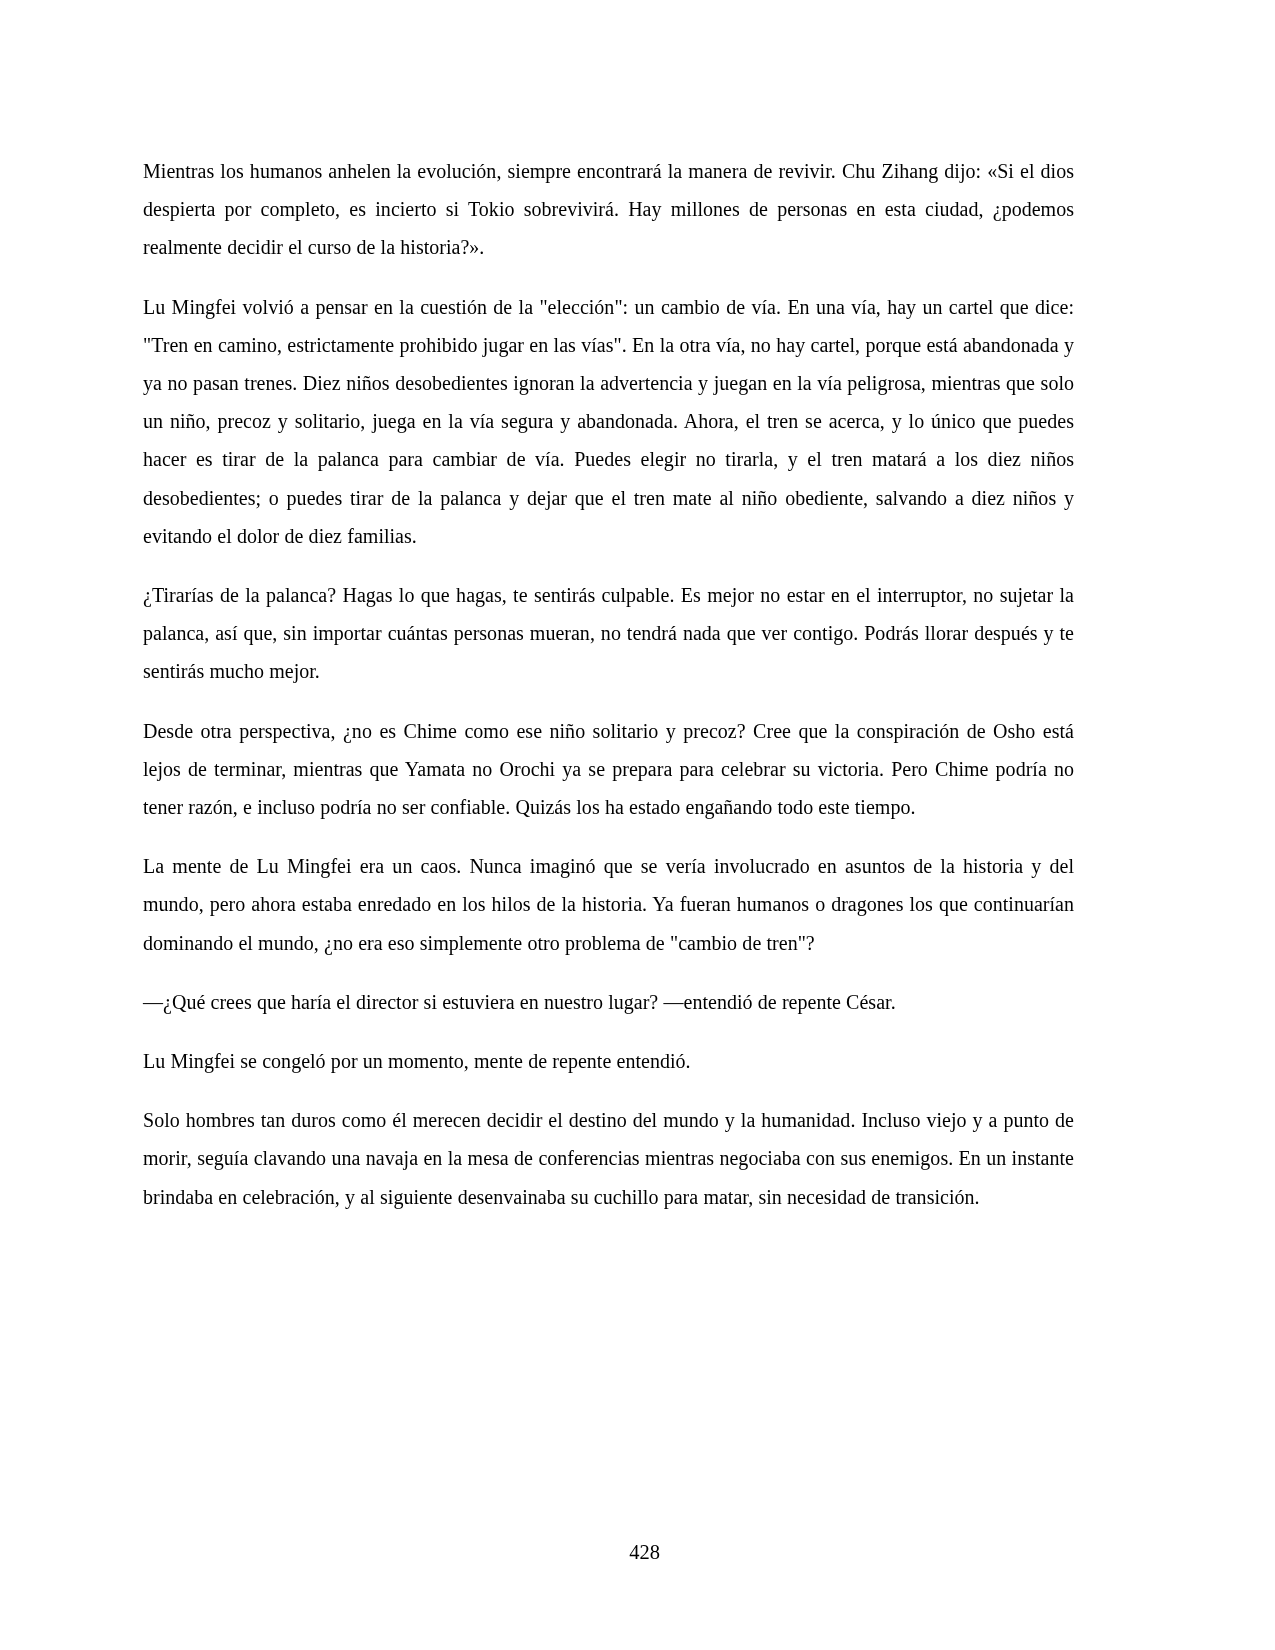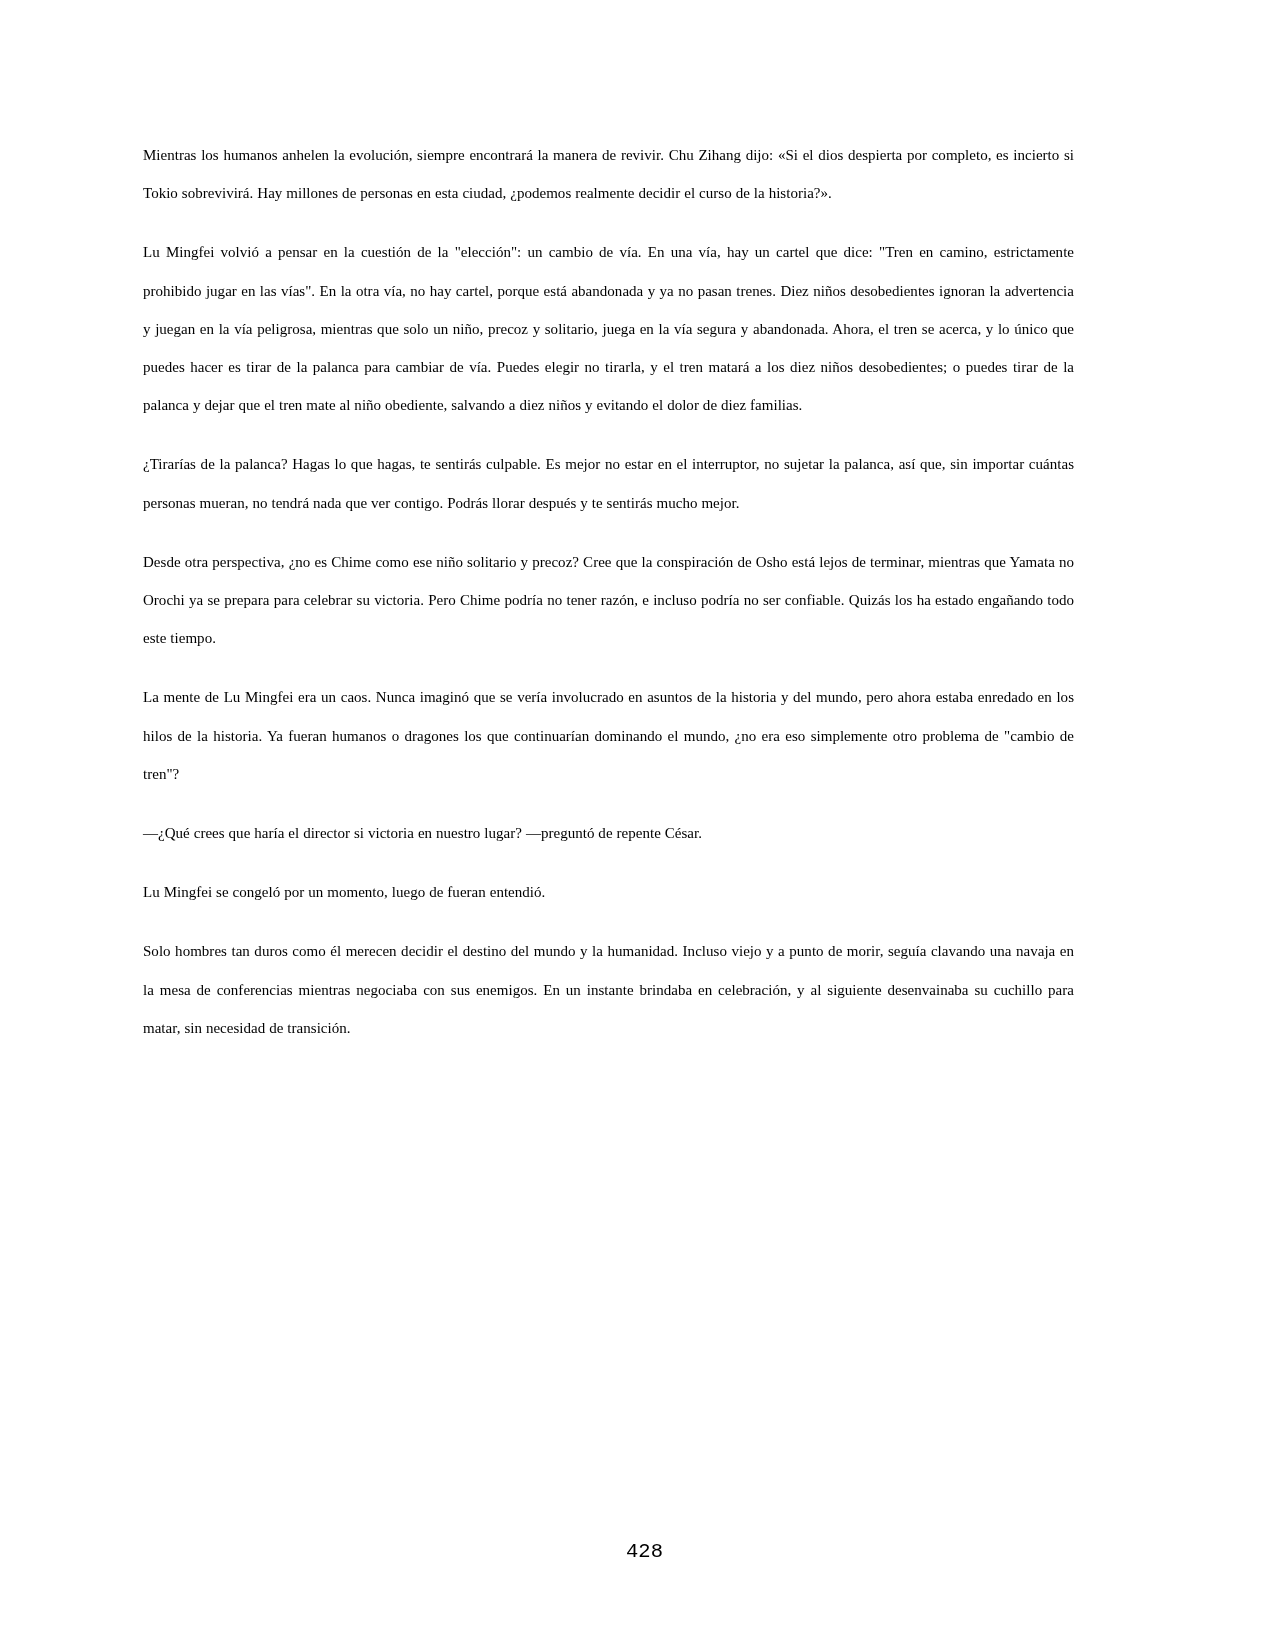--- a/index.html
+++ b/index.html
@@ -19,57 +19,57 @@
     box-sizing: border-box;
     overflow: hidden;
   }
   .content {
     position: absolute;
     left: 143px;
     top: 136px;
     width: 931px;
   }
   .para {
-    font-size: 15px;
+    font-size: 20px;
     line-height: 38.2px;
     text-align: justify;
     text-justify: inter-word;
-    margin: 0 0 21px 0;
+    margin: 16px 0 21px 0;
     -webkit-hyphens: none;
     hyphens: none;
     word-spacing: 0.2px;
     letter-spacing: 0.02px;
   }
   .para:last-child {
     margin-bottom: 0;
   }
   
   .page-number {
     position: absolute;
     left: 14px;
     right: 0;
     top: 1539px;
     text-align: center;
     font-size: 20.5px;
     line-height: 26px;
-    font-family: Liberation Mono, monospace;
+    font-family: Liberation Serif, serif;
     color: #000000;
   }
 </style>
 </head>
 <body>
 
 <div class="page">
 
   <div class="content">
     <p class="para">Mientras los humanos anhelen la evolución, siempre encontrará la manera de revivir. Chu Zihang dijo: «Si el dios despierta por completo, es incierto si Tokio sobrevivirá. Hay millones de personas en esta ciudad, ¿podemos realmente decidir el curso de la historia?».</p>
     <p class="para">Lu Mingfei volvió a pensar en la cuestión de la "elección": un cambio de vía. En una vía, hay un cartel que dice: "Tren en camino, estrictamente prohibido jugar en las vías". En la otra vía, no hay cartel, porque está abandonada y ya no pasan trenes. Diez niños desobedientes ignoran la advertencia y juegan en la vía peligrosa, mientras que solo un niño, precoz y solitario, juega en la vía segura y abandonada. Ahora, el tren se acerca, y lo único que puedes hacer es tirar de la palanca para cambiar de vía. Puedes elegir no tirarla, y el tren matará a los diez niños desobedientes; o puedes tirar de la palanca y dejar que el tren mate al niño obediente, salvando a diez niños y evitando el dolor de diez familias.</p>
     <p class="para">¿Tirarías de la palanca? Hagas lo que hagas, te sentirás culpable. Es mejor no estar en el interruptor, no sujetar la palanca, así que, sin importar cuántas personas mueran, no tendrá nada que ver contigo. Podrás llorar después y te sentirás mucho mejor.</p>
     <p class="para">Desde otra perspectiva, ¿no es Chime como ese niño solitario y precoz? Cree que la conspiración de Osho está lejos de terminar, mientras que Yamata no Orochi ya se prepara para celebrar su victoria. Pero Chime podría no tener razón, e incluso podría no ser confiable. Quizás los ha estado engañando todo este tiempo.</p>
     <p class="para">La mente de Lu Mingfei era un caos. Nunca imaginó que se vería involucrado en asuntos de la historia y del mundo, pero ahora estaba enredado en los hilos de la historia. Ya fueran humanos o dragones los que continuarían dominando el mundo, ¿no era eso simplemente otro problema de "cambio de tren"?</p>
-    <p class="para">—¿Qué crees que haría el director si victoria en nuestro lugar? —preguntó de repente César.</p>
-    <p class="para">Lu Mingfei se congeló por un momento, luego de fueran entendió.</p>
+    <p class="para">—¿Qué crees que haría el director si estuviera en nuestro lugar? —entendió de repente César.</p>
+    <p class="para">Lu Mingfei se congeló por un momento, mente de repente entendió.</p>
     <p class="para">Solo hombres tan duros como él merecen decidir el destino del mundo y la humanidad. Incluso viejo y a punto de morir, seguía clavando una navaja en la mesa de conferencias mientras negociaba con sus enemigos. En un instante brindaba en celebración, y al siguiente desenvainaba su cuchillo para matar, sin necesidad de transición.</p>
   </div>
 
   <div class="page-number">428</div>
 
 </div>
 
 </body></html>

